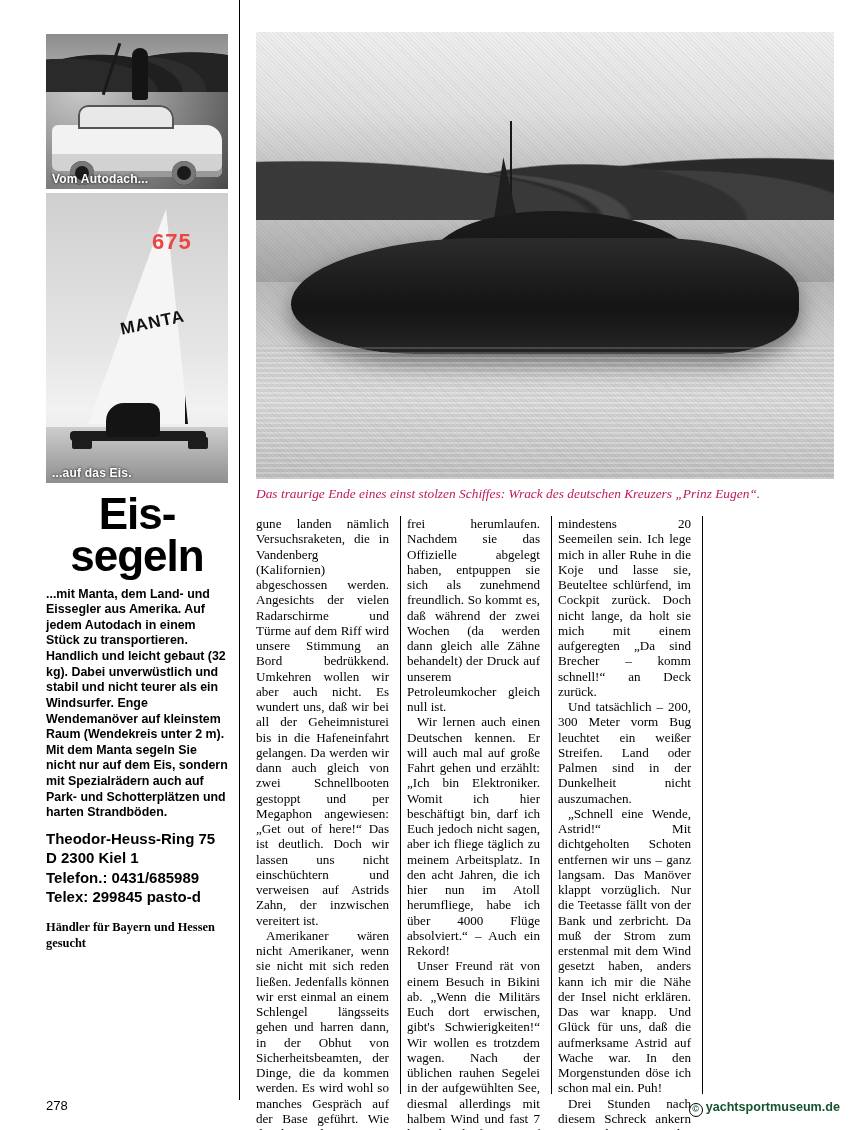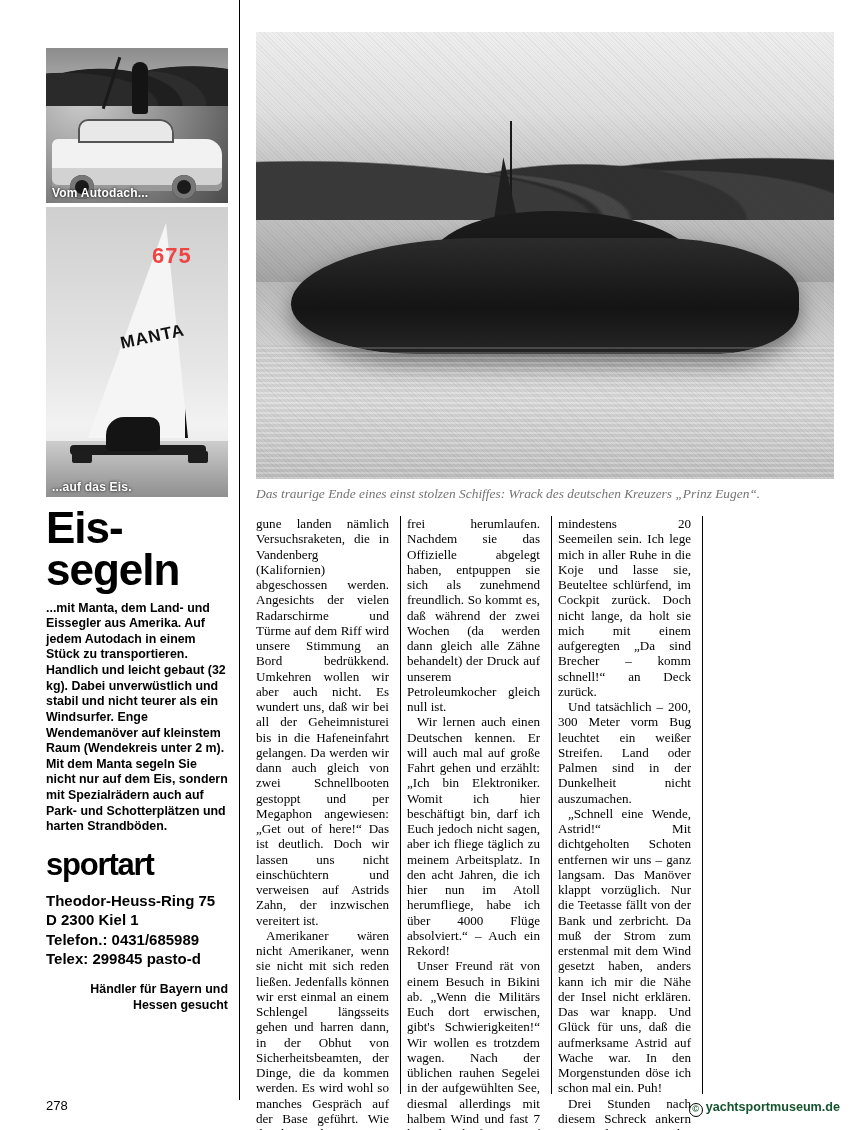--- a/index.html
+++ b/index.html
@@ -19,21 +19,21 @@
     position: absolute;
     left: 0; top: 0;
     width: 864px;
     height: 1130px;
   }
 
   
   .ad-col {
     position: absolute;
     left: 46px;
-    top: 48px;
+    top: 34px;
     width: 182px;
     height: 1060px;
   }
   .ad-photo {
     position: relative;
     width: 182px;
     background: #111;
     overflow: hidden;
   }
   .ad-photo-1 { height: 155px; }
@@ -136,20 +136,21 @@
 
   
   .ad-headline {
     margin-top: 10px;
     font-family: "Liberation Sans", sans-serif;
     font-weight: bold;
     font-size: 44px;
     line-height: 0.95;
     letter-spacing: -1px;
     color: #000;
+    text-align: center;
   }
   .ad-body {
     margin-top: 10px;
     font-family: "Liberation Sans", sans-serif;
     font-weight: bold;
     font-size: 12.4px;
     line-height: 1.26;
     color: #000;
   }
   .ad-request {
@@ -171,25 +172,24 @@
   }
   .ad-address {
     margin-top: 8px;
     font-family: "Liberation Sans", sans-serif;
     font-weight: bold;
     font-size: 15px;
     line-height: 1.3;
   }
   .ad-seek {
     margin-top: 12px;
-    font-family: Liberation Sans, sans-serif;
+    font-family: Liberation Serif, serif;
     font-weight: bold;
     font-size: 12.4px;
     line-height: 1.3;
-    text-align: right;
   }
 
   
   .vrule {
     position:absolute;
     left: 239px;
     top: 0px;
     width: 1.4px;
     height: 1100px;
     background: #000;
@@ -258,21 +258,21 @@
   }
   .photo-caption {
     position: absolute;
     left: 256px;
     top: 486px;
     width: 584px;
     font-family: "Liberation Serif", serif;
     font-style: italic;
     font-size: 13.4px;
     line-height: 1.2;
-    color: #737373;
+    color: #be185d;
   }
 
   
   .cols {
     position: absolute;
     left: 256px;
     top: 516px;
     width: 586px;
     height: 580px;
   }
@@ -370,21 +370,20 @@
     </div>
 
     <div class="ad-headline">
       <div>Eis-</div>
       <div>segeln</div>
     </div>
 
     <div class="ad-body">...mit Manta, dem Land- und Eissegler aus Amerika. Auf jedem Autodach in einem Stück zu transportieren. Handlich und leicht gebaut (32 kg). Dabei unverwüstlich und stabil und nicht teurer als ein Windsurfer. Enge Wendemanöver auf kleinstem Raum (Wendekreis unter 2 m). Mit dem Manta segeln Sie nicht nur auf dem Eis, sondern mit Spezialrädern auch auf Park- und Schotterplätzen und harten Strandböden.</div>
 
 
-    <div class="logo"><span>sport</span><span class="art">art</span></div>
 
     <div class="ad-address" style="white-space: pre-line;">Theodor-Heuss-Ring 75
 D 2300 Kiel 1
 Telefon.: 0431/685989
 Telex: 299845 pasto-d</div>
 
     <div class="ad-seek">Händler für Bayern und Hessen gesucht</div>
   </div>
 
   <div class="vrule"></div>

